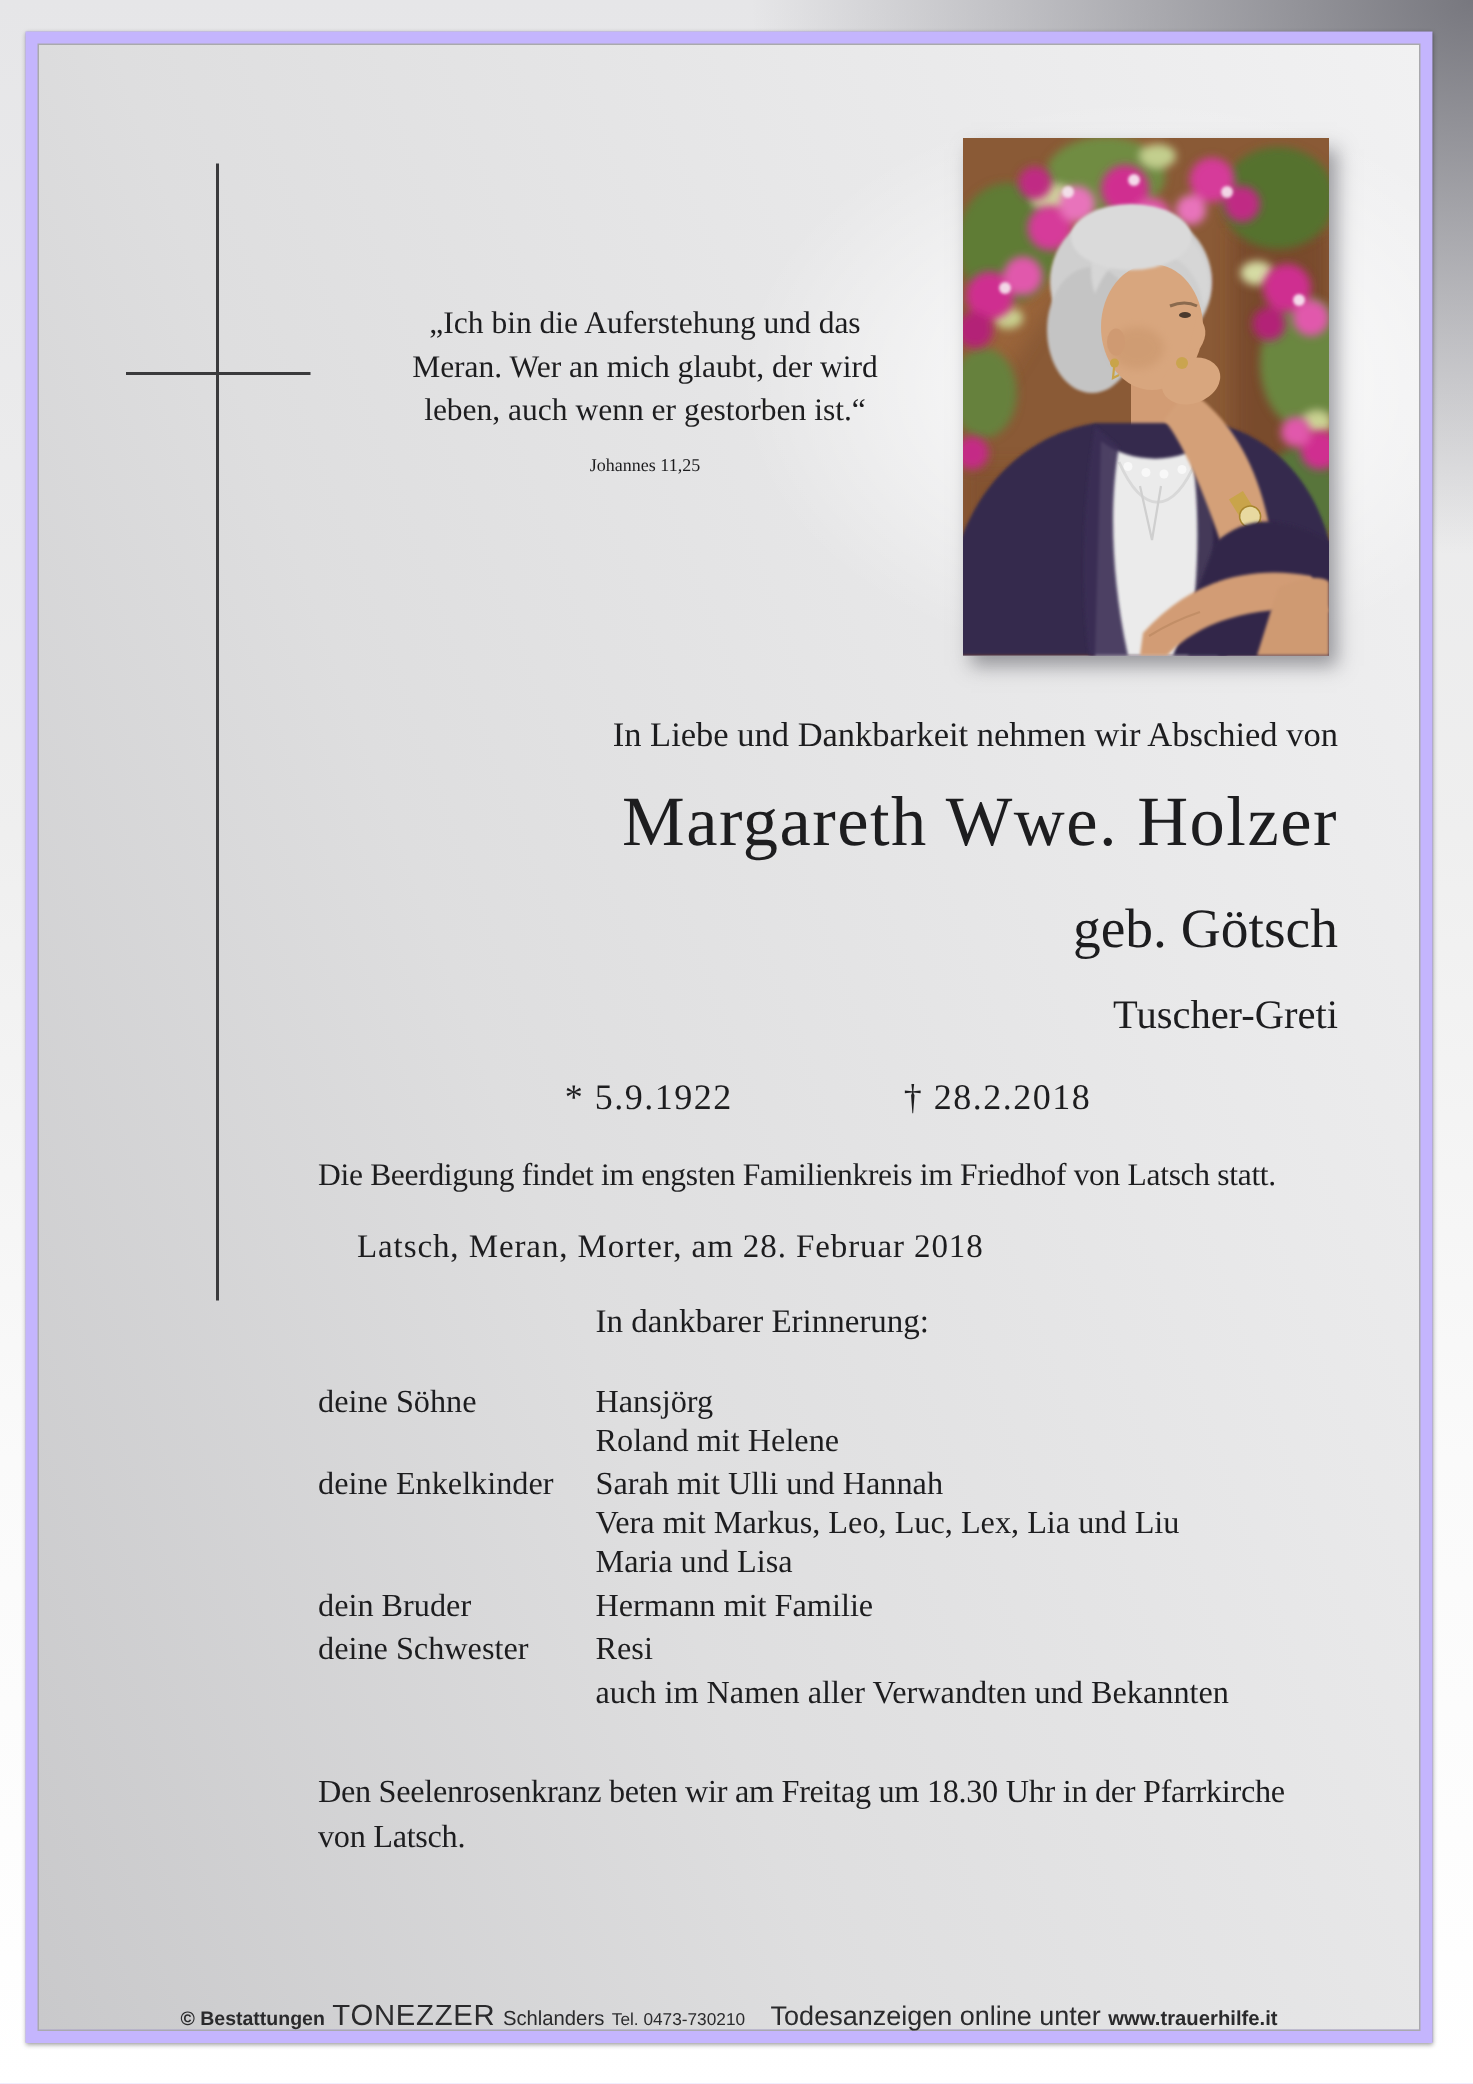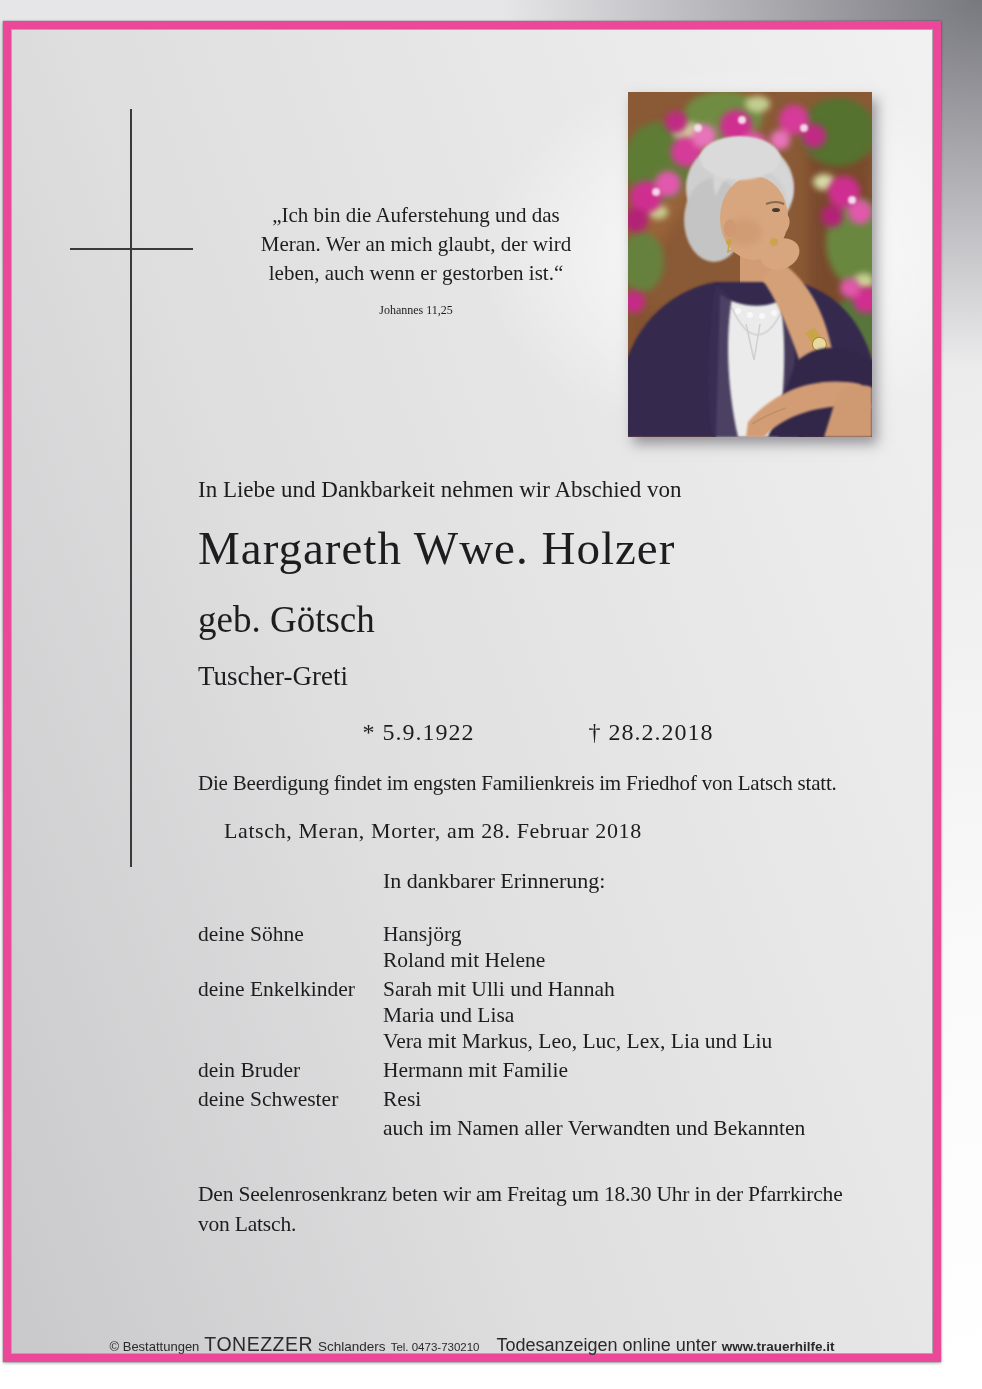--- a/index.html
+++ b/index.html
@@ -4,63 +4,63 @@
 <style>
   html,body{margin:0;padding:0;width:982px;height:1389px;overflow:hidden;}
   body{
     font-family:"Liberation Serif","DejaVu Serif",serif;
     background:
       radial-gradient(ellipse 70% 38% at 100% 0%, rgba(100,100,108,0.85) 0%, rgba(122,122,130,0.35) 45%, rgba(140,140,148,0) 70%),
       linear-gradient(to bottom, #e6e6e8 0%, #efefef 40%, #fafafa 70%, #ffffff 100%);
     color:#1d1d1f;
   }
   .card{
-    position:absolute;left:3px;top:21px;width:938px;height:1341px;
-    background:#ec4899;
+    position:absolute;left:17px;top:21px;width:938px;height:1341px;
+    background:#c4b5fd;
     box-shadow:0 1px 3px rgba(0,0,0,0.35), 0 0 1px rgba(0,0,0,0.5);
   }
   .frame{
     position:absolute;inset:8px;border:1px solid #a9a9ad;
     background:
       radial-gradient(ellipse 45% 22% at 80% 17%, rgba(255,255,255,0.95) 0%, rgba(255,255,255,0) 65%),
       linear-gradient(70deg, #c9c9cb 0%, #dededf 38%, #e8e8e9 70%, #f1f1f2 100%);
   }
   .card > .el{position:absolute;z-index:2;}
   
   .cross-v{position:absolute;left:127px;top:88px;width:1.6px;height:758px;background:#3a3a3c;z-index:2;}
   .cross-h{position:absolute;left:67px;top:227px;width:123px;height:1.6px;background:#3a3a3c;z-index:2;}
   
   .quote{left:233px;top:180px;width:360px;text-align:center;font-size:21px;line-height:29px;}
   .quote-src{margin-top:8px;font-size:12px;}
   
   .photo{left:625px;top:71px;width:244px;height:345px;box-shadow:5px 7px 12px rgba(70,70,78,0.5);}
   .photo svg{display:block;}
   
-  .ccol{left:195px;width:680px;text-align:left;white-space:nowrap;}
+  .ccol{left:195px;width:680px;text-align:right;white-space:nowrap;}
   .intro{top:456px;font-size:23px;}
   .name{top:499px;font-size:47px;line-height:56px;letter-spacing:1px;}
   .maiden{top:576px;font-size:37px;line-height:46px;}
   .nick{top:639px;font-size:27px;line-height:33px;}
   .dates{top:696px;font-size:24px;line-height:30px;letter-spacing:1px;display:flex;justify-content:center;gap:114px;}
   
   .lcol{left:195px;white-space:nowrap;}
   .burial{top:748px;font-size:21px;letter-spacing:-0.2px;line-height:28px;}
   .places{top:796px;font-size:22px;letter-spacing:0.6px;line-height:28px;margin-left:26px;}
   .remember{left:380px;top:846px;font-size:22px;line-height:28px;white-space:nowrap;}
   .mourners{left:195px;top:900px;font-size:21.5px;}
   .m-group{margin-bottom:3px;}
   .m-row{display:flex;line-height:26px;white-space:nowrap;}
   .m-rel{width:185px;flex:0 0 185px;}
   .rosary{left:195px;top:1158px;font-size:21.5px;line-height:30px;letter-spacing:-0.2px;}
   
   .footer{
     left:0;top:1312px;width:938px;display:flex;justify-content:center;align-items:baseline;
     font-family:"Liberation Sans","DejaVu Sans",sans-serif;color:#2a2a2c;gap:5px;
   }
-  .f-copy{font-size:13px;}
+  .f-copy{font-size:13px;font-weight:bold;}
   .f-brand{font-size:19.5px;letter-spacing:0.5px;}
   .f-loc{font-size:13.5px;}
   .f-tel{font-size:11.5px;}
   .f-online{font-size:18px;margin-left:12px;}
   .f-site{font-size:13.5px;font-weight:bold;}
 </style>
 </head>
 <body>
 
 <div class="card">
@@ -204,25 +204,25 @@
         <span class="m-name">Roland mit Helene</span>
       </div>
     </div>
     <div class="m-group">
       <div class="m-row">
         <span class="m-rel">deine Enkelkinder</span>
         <span class="m-name">Sarah mit Ulli und Hannah</span>
       </div>
       <div class="m-row">
         <span class="m-rel"></span>
+        <span class="m-name">Vera mit Markus, Leo, Luc, Lex, Lia und Liu</span>
+      </div>
+      <div class="m-row">
+        <span class="m-rel"></span>
         <span class="m-name">Maria und Lisa</span>
-      </div>
-      <div class="m-row">
-        <span class="m-rel"></span>
-        <span class="m-name">Vera mit Markus, Leo, Luc, Lex, Lia und Liu</span>
       </div>
     </div>
     <div class="m-group">
       <div class="m-row">
         <span class="m-rel">dein Bruder</span>
         <span class="m-name">Hermann mit Familie</span>
       </div>
     </div>
     <div class="m-group">
       <div class="m-row">

